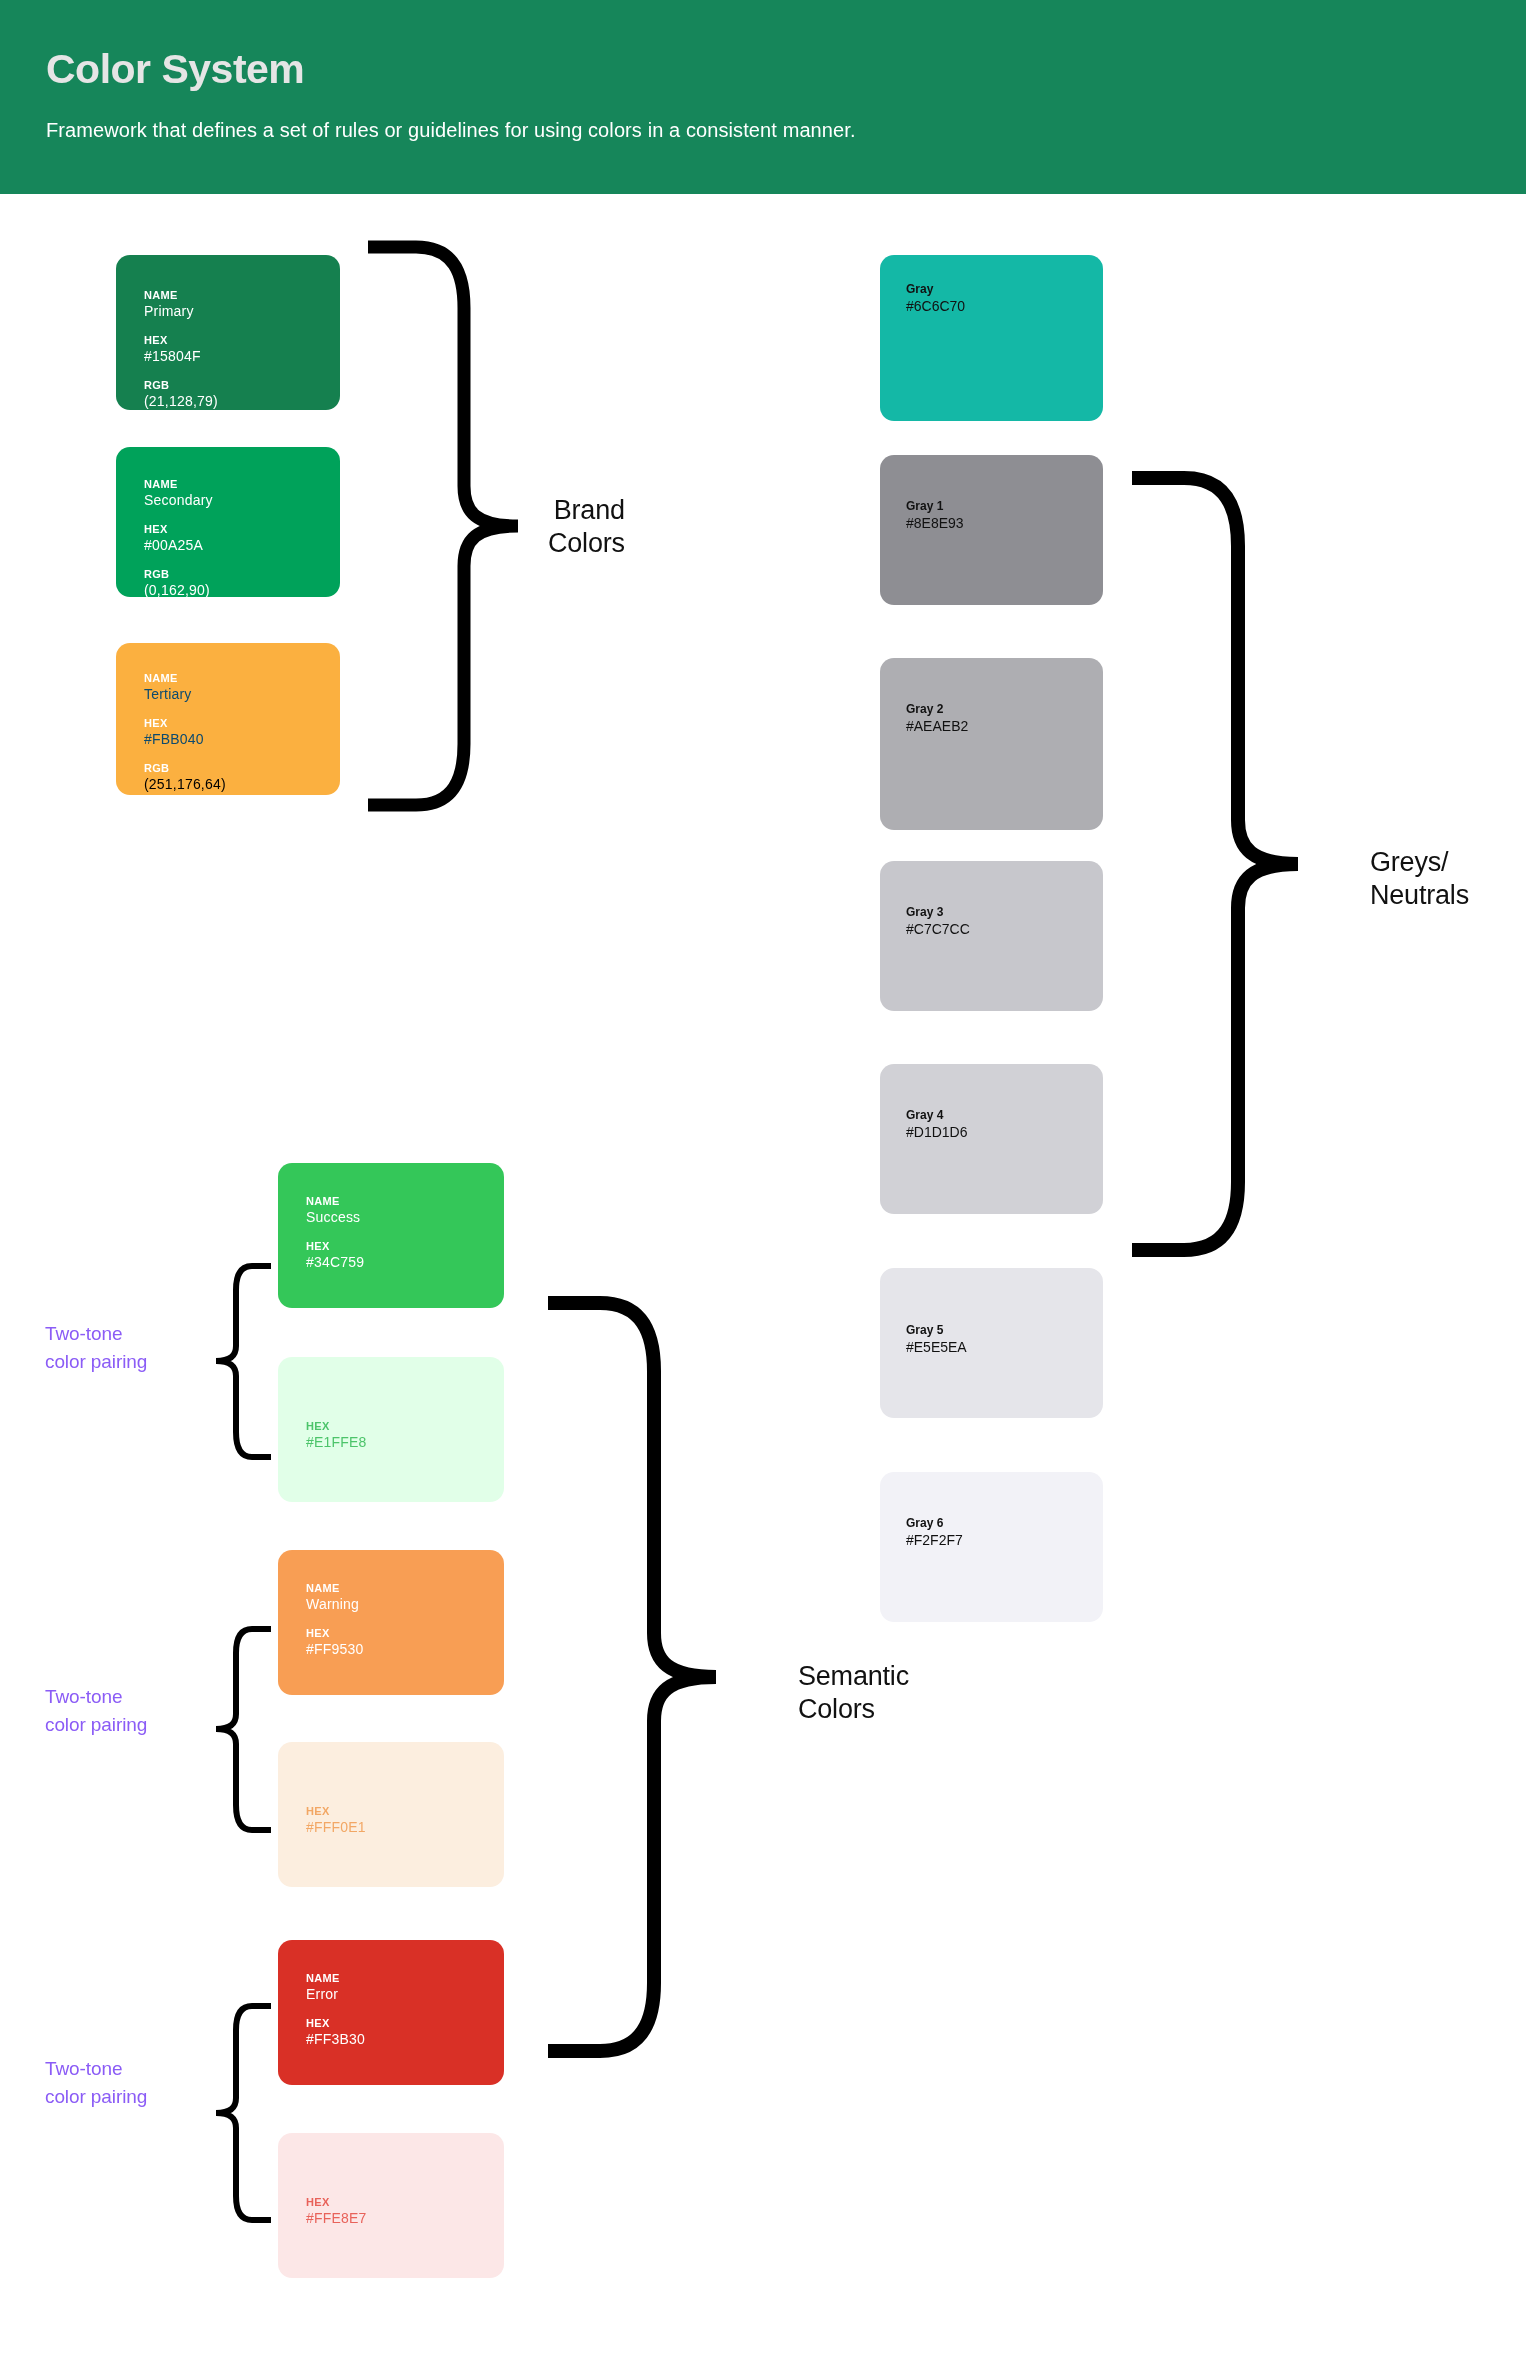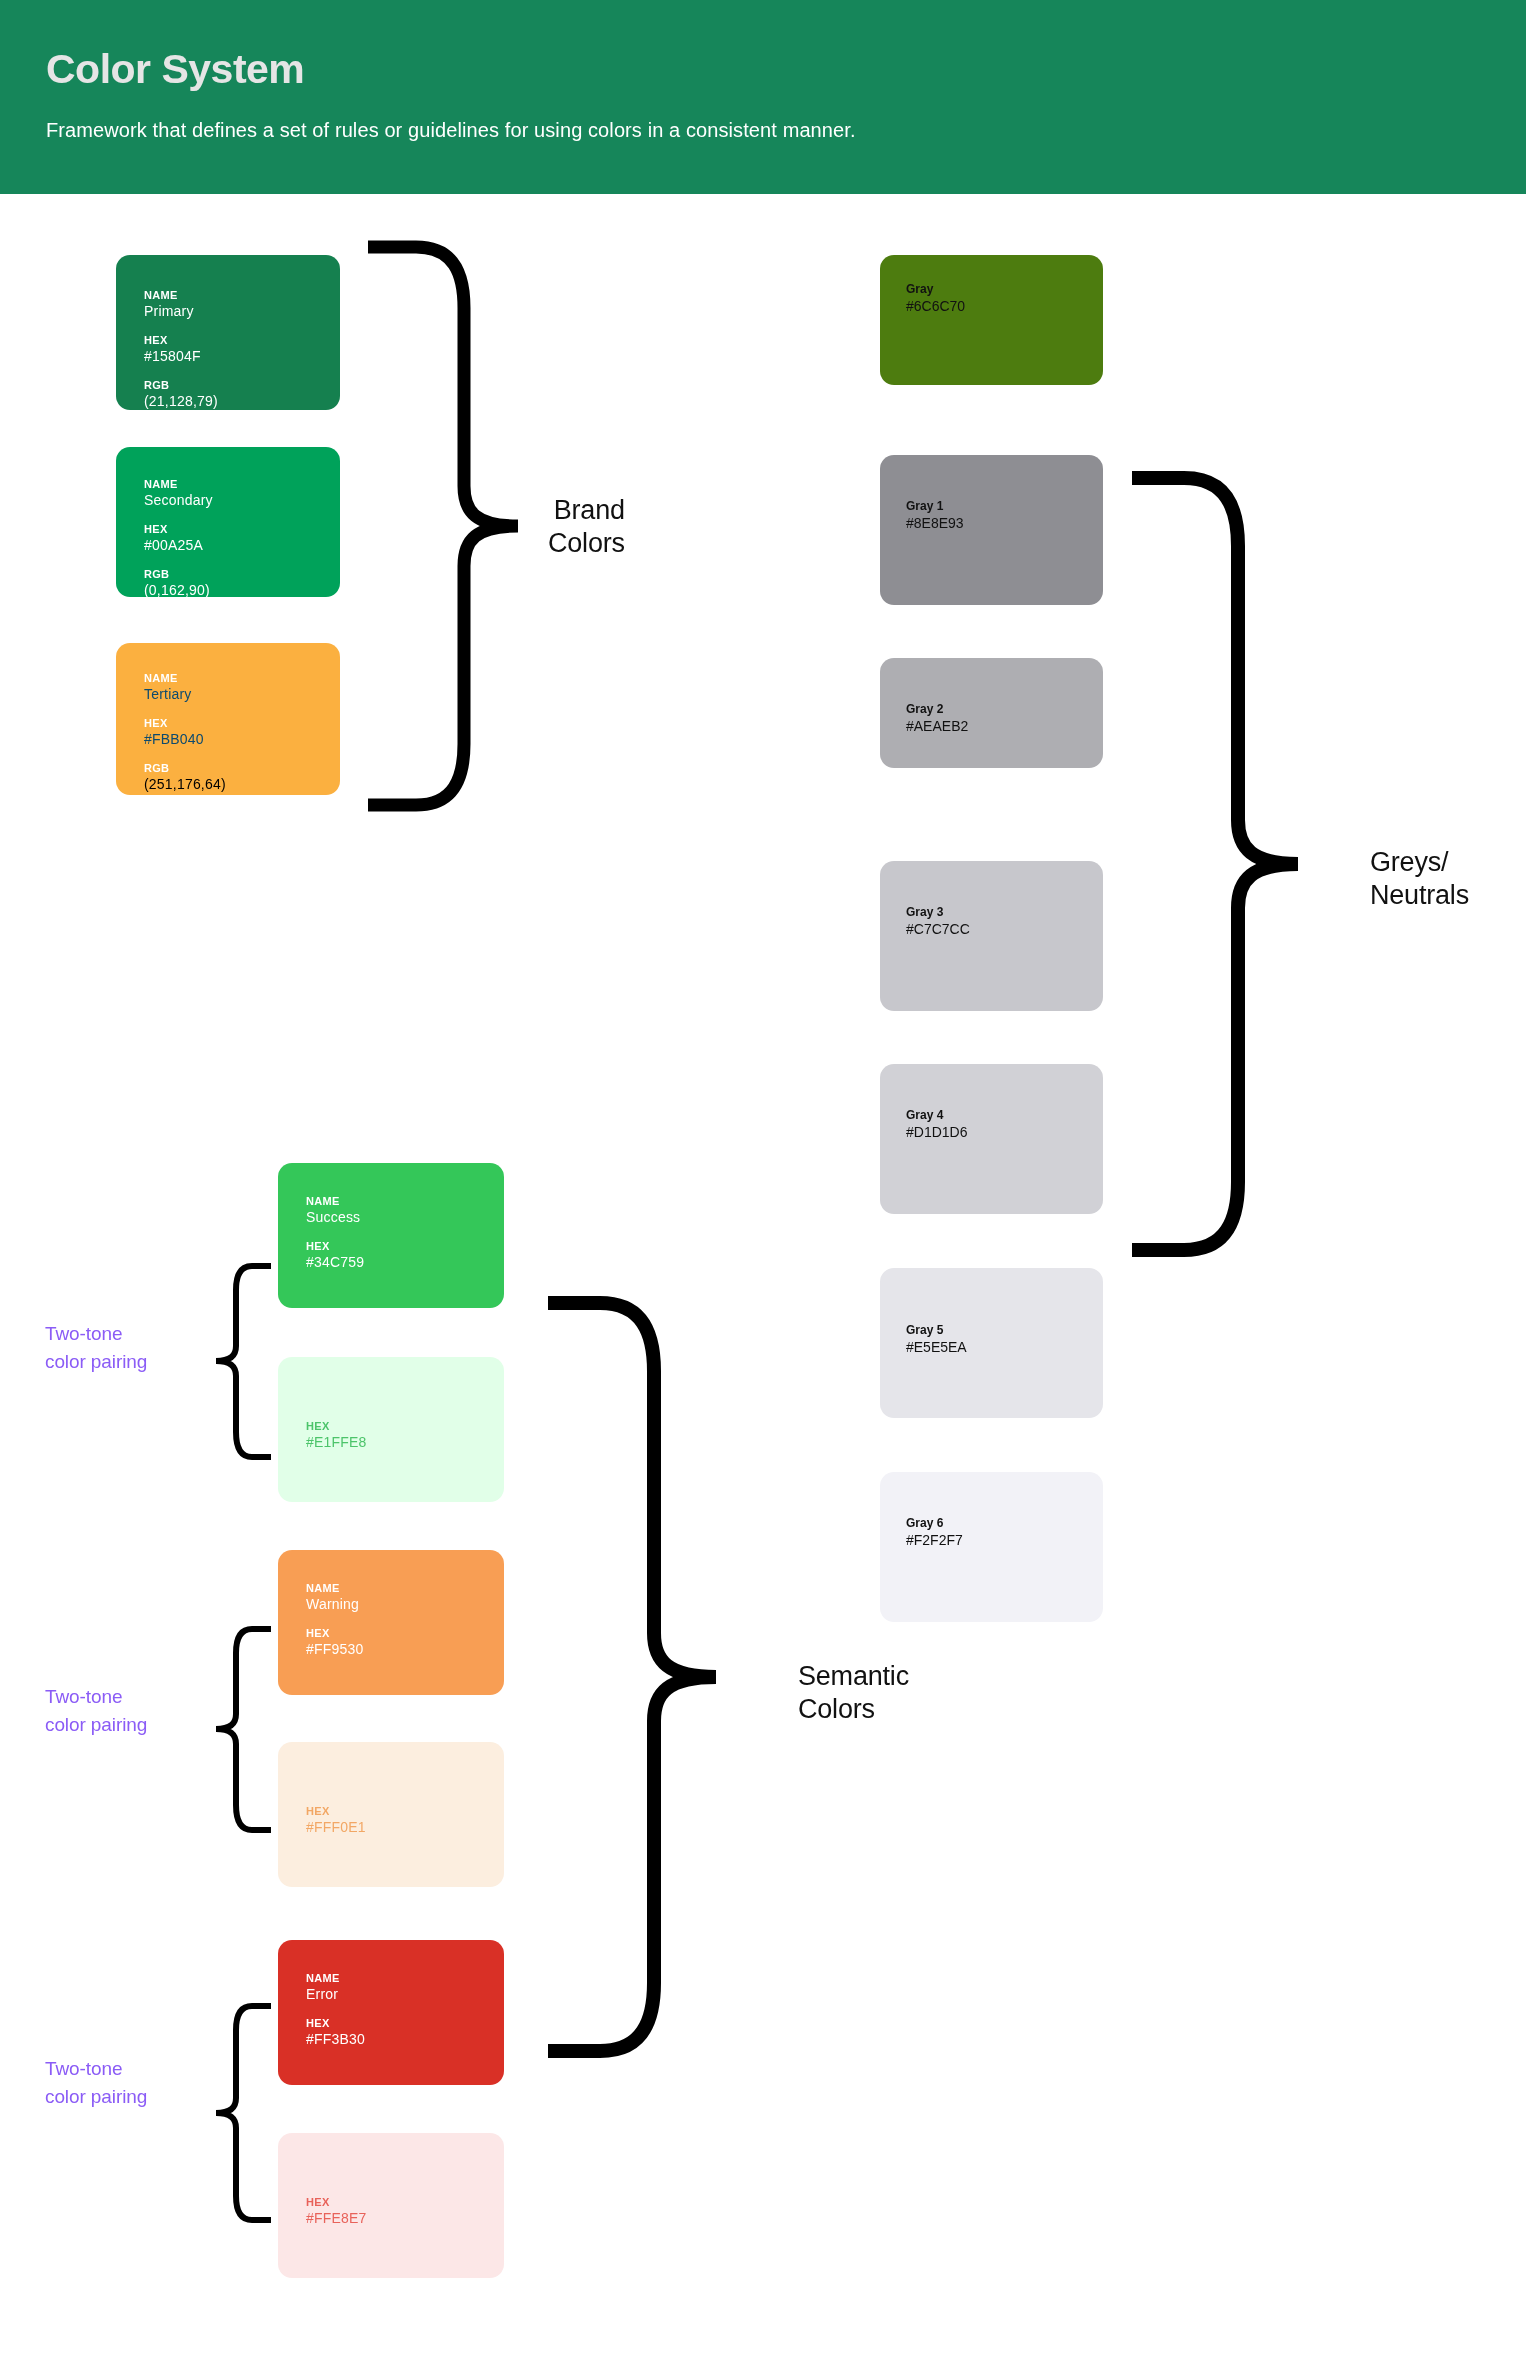--- a/index.html
+++ b/index.html
@@ -137,35 +137,35 @@
     <path d="M4 7 H48 C86 7 96 34 96 68 V246 C96 272 108 286 150 286
              C108 286 96 300 96 326 V504 C96 538 86 565 48 565 H4" stroke="#000000" stroke-width="13" stroke-linecap="square" fill="none"></path>
   </svg>
 </div>
 
 <div class="group-label" style="left:548px; top:494px;text-align:right;">
   <div>Brand</div>
   <div>Colors</div>
 </div>
 
-<div class="swatch" style="left:880px; top:255px; width:223px; height:130px; background:#4d7c0f;">
+<div class="swatch" style="left:880px; top:255px; width:223px; height:166px; background:#14b8a6;">
   <div class="gray-label">
     <div class="gray-name">Gray</div>
     <div class="gray-hex">#6C6C70</div>
   </div>
 </div>
 
 <div class="swatch" style="left:880px; top:455px; width:223px; height:150px; background:#8E8E93;">
   <div class="gray-label" style="top:43px;">
     <div class="gray-name">Gray 1</div>
     <div class="gray-hex">#8E8E93</div>
   </div>
 </div>
 
-<div class="swatch" style="left:880px; top:658px; width:223px; height:110px; background:#AEAEB2;">
+<div class="swatch" style="left:880px; top:658px; width:223px; height:172px; background:#AEAEB2;">
   <div class="gray-label" style="top:43px;">
     <div class="gray-name">Gray 2</div>
     <div class="gray-hex">#AEAEB2</div>
   </div>
 </div>
 
 <div class="swatch" style="left:880px; top:861px; width:223px; height:150px; background:#C7C7CC;">
   <div class="gray-label" style="top:43px;">
     <div class="gray-name">Gray 3</div>
     <div class="gray-hex">#C7C7CC</div>

